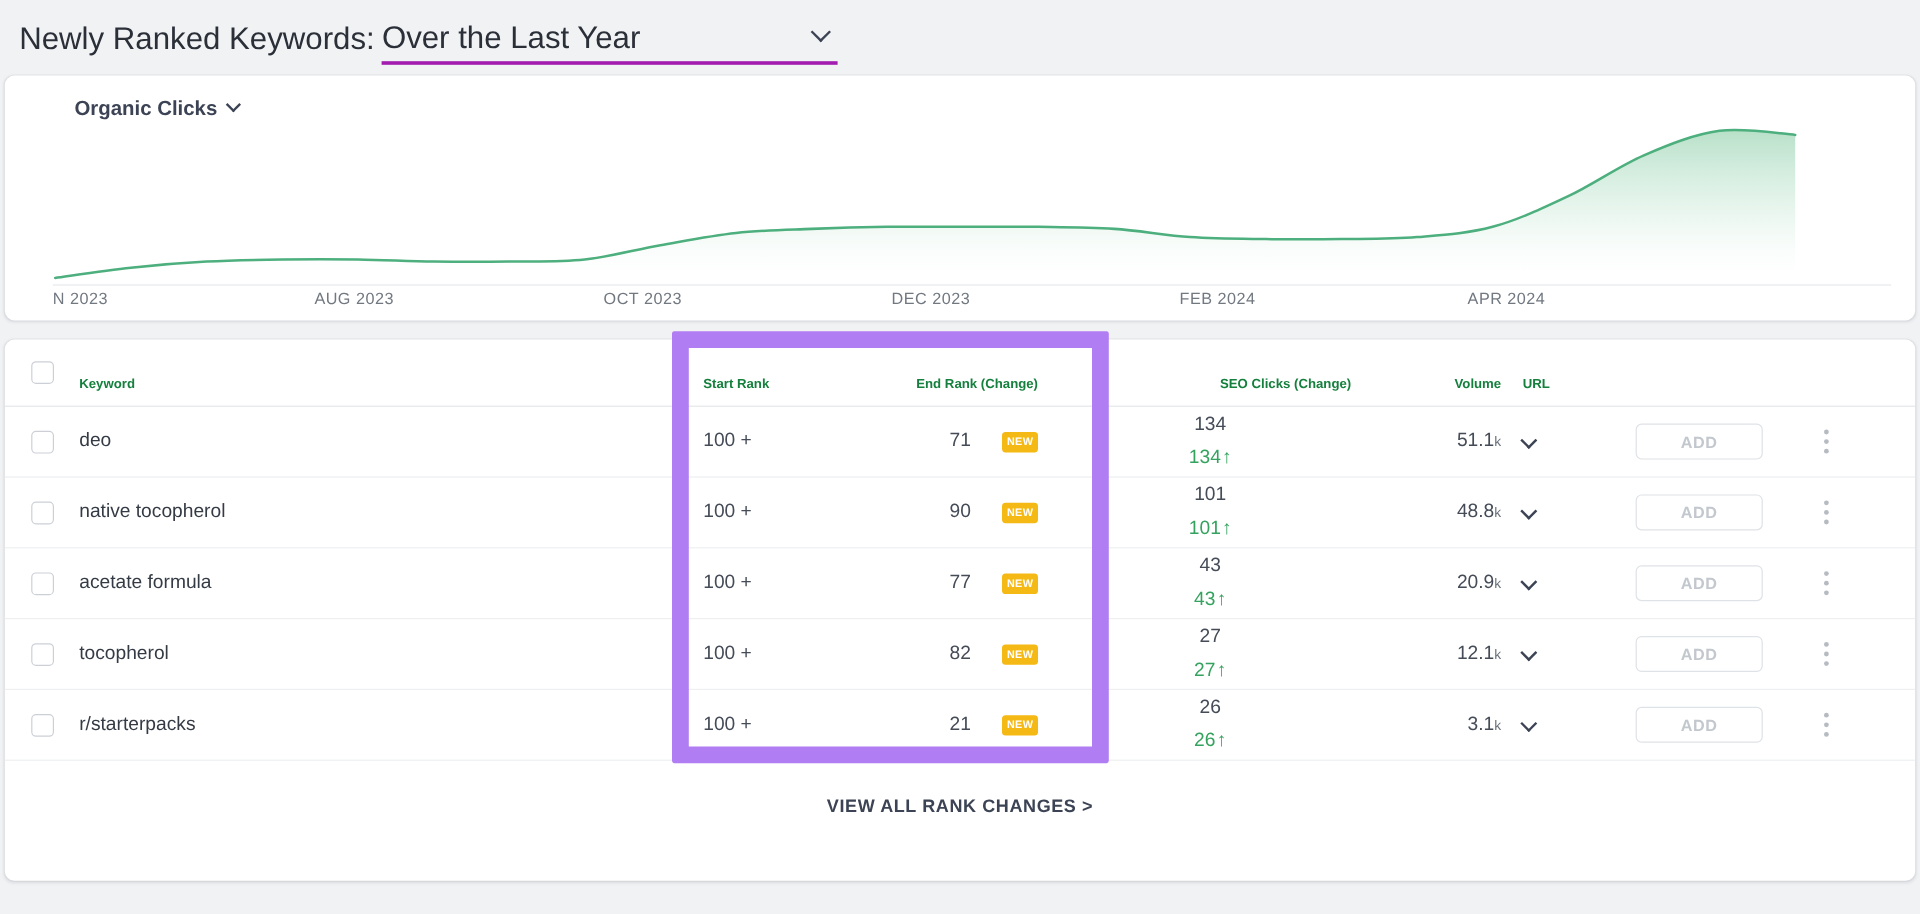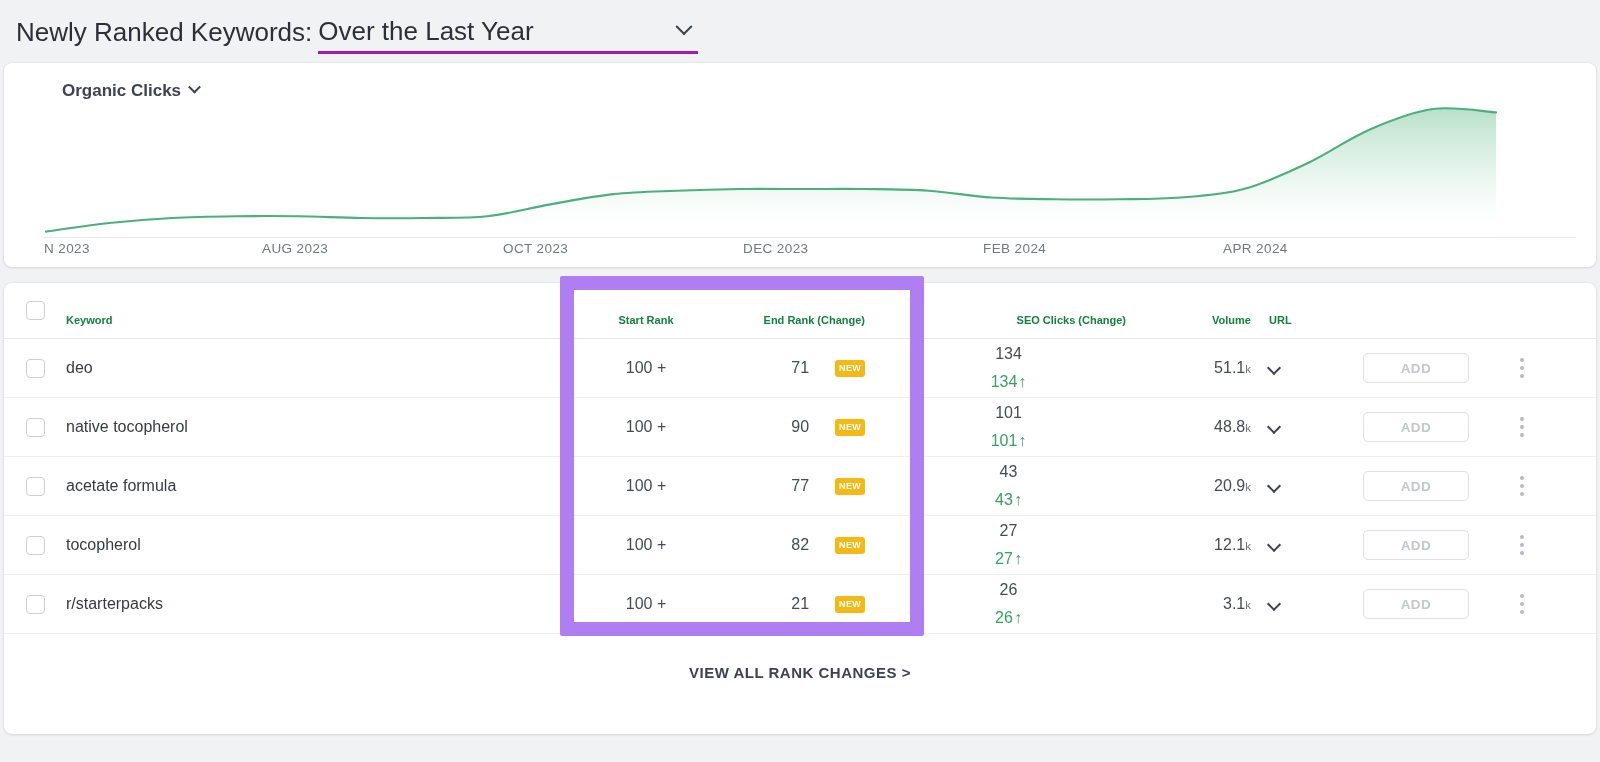--- a/index.html
+++ b/index.html
@@ -117,21 +117,21 @@
   }
   .cb-cell { width: 62px; display: flex; justify-content: center; }
   .cbox {
     width: 19px; height: 19px;
     border: 1px solid #ccd0d6;
     border-radius: 4px;
     background: #fff;
     cursor: pointer;
   }
   .c-keyword  { width: 520px; }
-  .c-start    { width: 120px; text-align: center; }
+  .c-start    { width: 120px; text-align: left; }
   .c-end      { width: 185px; text-align: right; padding-right: 26px; }
   .c-clicks   { width: 235px; text-align: right; }
   .c-volume   { width: 125px; text-align: right; }
   .c-url      { width: 90px; padding-left: 18px; }
   .c-add      { width: 150px; display: flex; justify-content: center; }
   .c-menu     { width: 62px; display: flex; justify-content: center; }
 
   .row.header .hcell {
     font-size: 11px;
     font-weight: bold;

